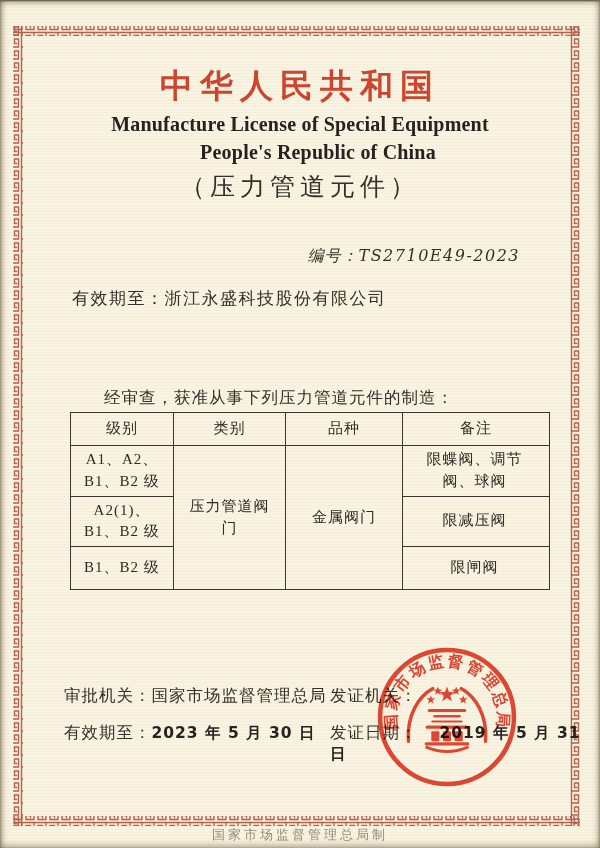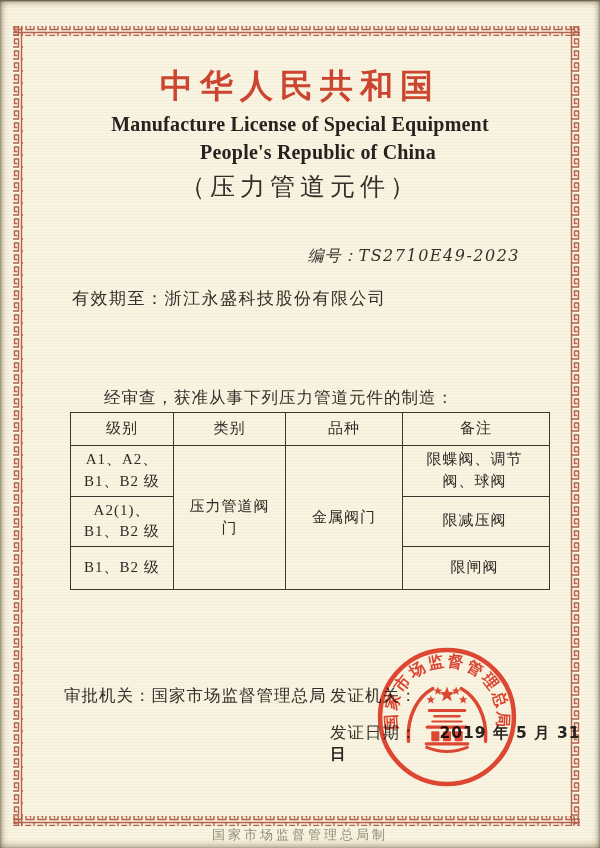--- a/index.html
+++ b/index.html
@@ -147,20 +147,23 @@
   <div class="footer-block">
     <div class="f-row">
       <span class="f-left">
         <span>审批机关：</span><span>国家市场监督管理总局</span>
       </span>
       <span class="f-right">
         <span>发证机关：</span>
       </span>
     </div>
     <div class="f-row">
+      <span class="f-left">
+        <span>有效期至：</span><span class="date-val">2023 年 5 月 30 日</span>
+      </span>
       <span class="f-right">
         <span>发证日期：</span><span class="date-val issue-date-val">2019 年 5 月 31 日</span>
       </span>
     </div>
   </div>
 
   <svg class="seal" xmlns="http://www.w3.org/2000/svg" xmlns:xlink="http://www.w3.org/1999/xlink" viewBox="0 0 144 144">
     <defs>
       <path id="sealArc" d="M 25 89.1 A 50 50 0 1 1 119 89.1" fill="none"></path>
       <path id="star" d="M0,-5 L1.23,-1.7 L4.76,-1.55 L2,0.65 L2.94,4.05 L0,2.1 L-2.94,4.05 L-2,0.65 L-4.76,-1.55 L-1.23,-1.7 Z"></path>

